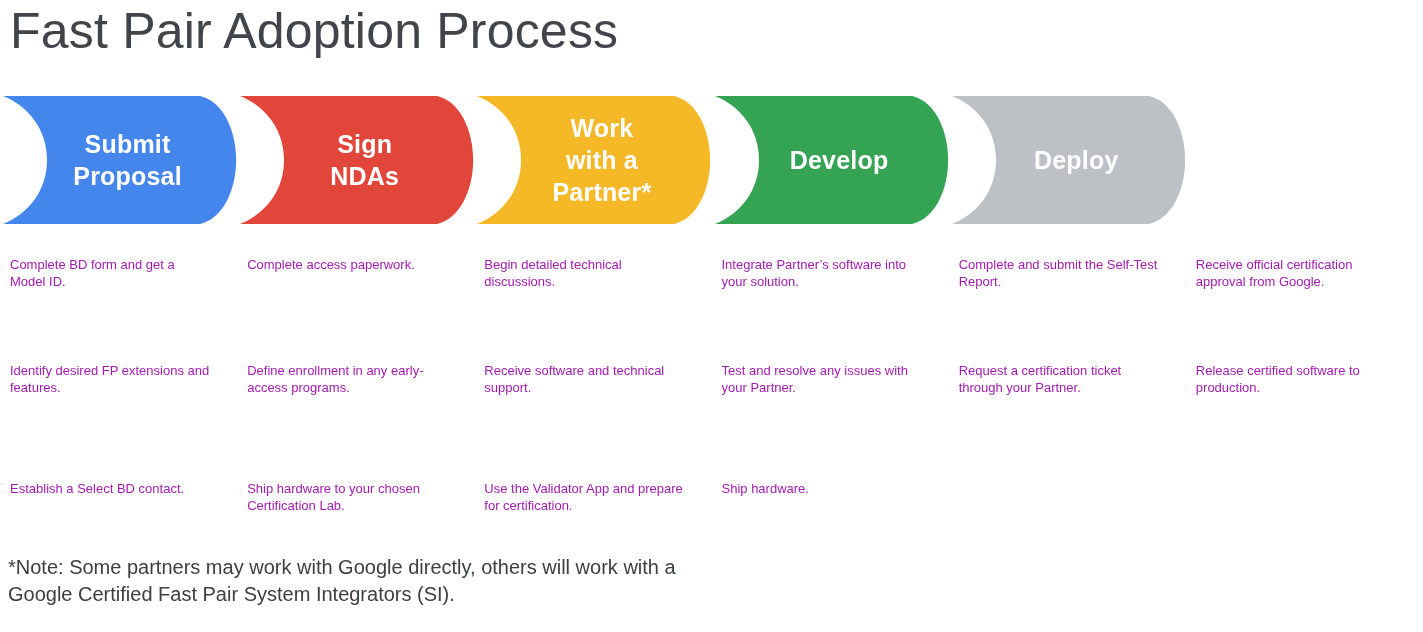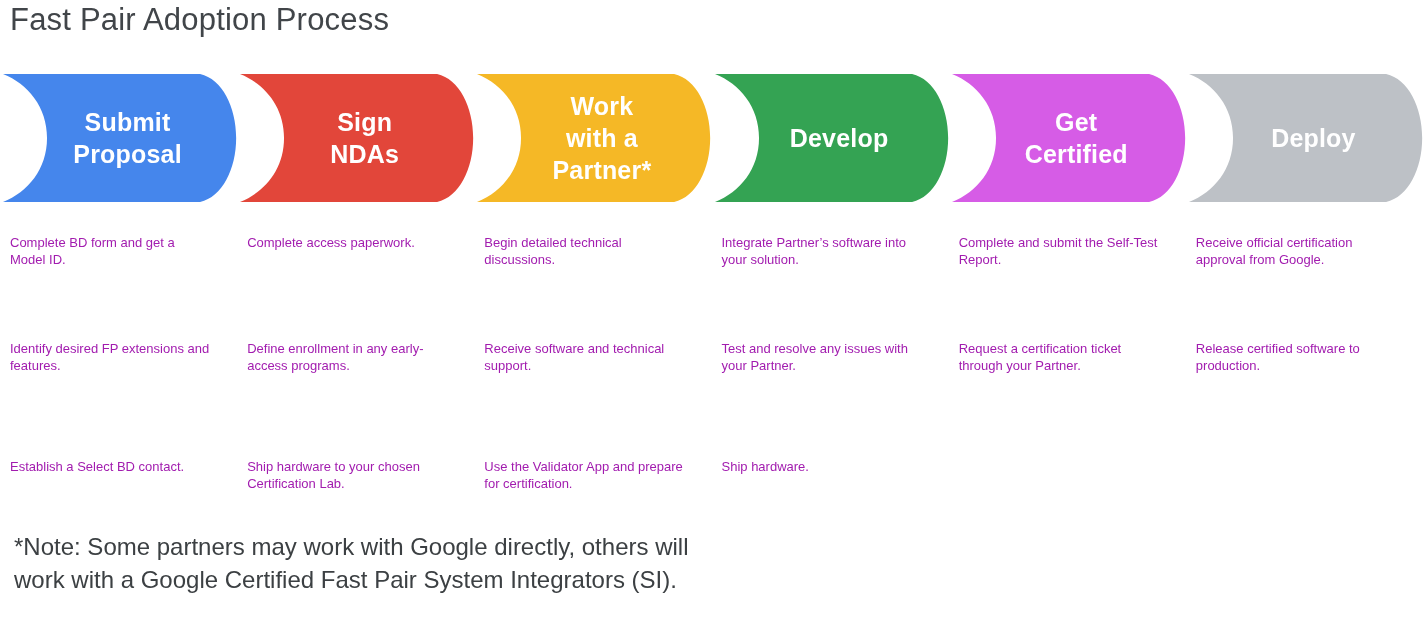--- a/index.html
+++ b/index.html
@@ -7,21 +7,21 @@
   body {
     width:1423px; height:632px;
     font-family:"Liberation Sans", sans-serif;
     color:#3C4043;
     overflow:hidden;
   }
   .page { width:1423px; height:632px; position:relative; }
 
   h1.title {
     margin:2px 0 0 10px;
-    font-size:31px;
+    font-size:50px;
     font-weight:500;
     letter-spacing:0.2px;
     color:#414549;
     line-height:1.18;
   }
 
   .stages {
     margin-top:34px;
     display:grid;
     grid-template-columns:repeat(6, 1fr);
@@ -53,23 +53,23 @@
   }
   .detail-cell {
     padding:0 26px 0 10px;
     font-size:13px;
     line-height:1.33;
     color:#a21caf;
     align-self:start;
   }
 
   .note {
-    margin:39px 0 0 14px;
+    margin:39px 0 0 8px;
     max-width:700px;
-    font-size:24px;
+    font-size:20px;
     line-height:1.35;
     color:#3C4043;
   }
 </style>
 </head>
 <body>
 
 <div class="page">
 
   <h1 class="title">Fast Pair Adoption Process</h1>
@@ -101,27 +101,20 @@
 Partner*</div>
     </div>
 
     <div class="stage">
       <svg class="stage-shape" viewBox="0 0 237 130" preserveAspectRatio="none" xmlns="http://www.w3.org/2000/svg">
         <path d="M 3,1 L 200,1 C 222,6 236,34 236,65 C 236,96 222,124 200,129 L 3,129 C 28,119 47,96 47,65 C 47,34 28,11 3,1 Z" fill="#34A353"></path>
       </svg>
       <div class="stage-label">Develop</div>
     </div>
 
-    <div class="stage">
-      <svg class="stage-shape" viewBox="0 0 237 130" preserveAspectRatio="none" xmlns="http://www.w3.org/2000/svg">
-        <path d="M 3,1 L 200,1 C 222,6 236,34 236,65 C 236,96 222,124 200,129 L 3,129 C 28,119 47,96 47,65 C 47,34 28,11 3,1 Z" fill="#D65CE6"></path>
-      </svg>
-      <div class="stage-label">Get
-Certified</div>
-    </div>
 
     <div class="stage">
       <svg class="stage-shape" viewBox="0 0 237 130" preserveAspectRatio="none" xmlns="http://www.w3.org/2000/svg">
         <path d="M 3,1 L 200,1 C 222,6 236,34 236,65 C 236,96 222,124 200,129 L 3,129 C 28,119 47,96 47,65 C 47,34 28,11 3,1 Z" fill="#BDC1C6"></path>
       </svg>
       <div class="stage-label">Deploy</div>
     </div>
 
   </div>
 

